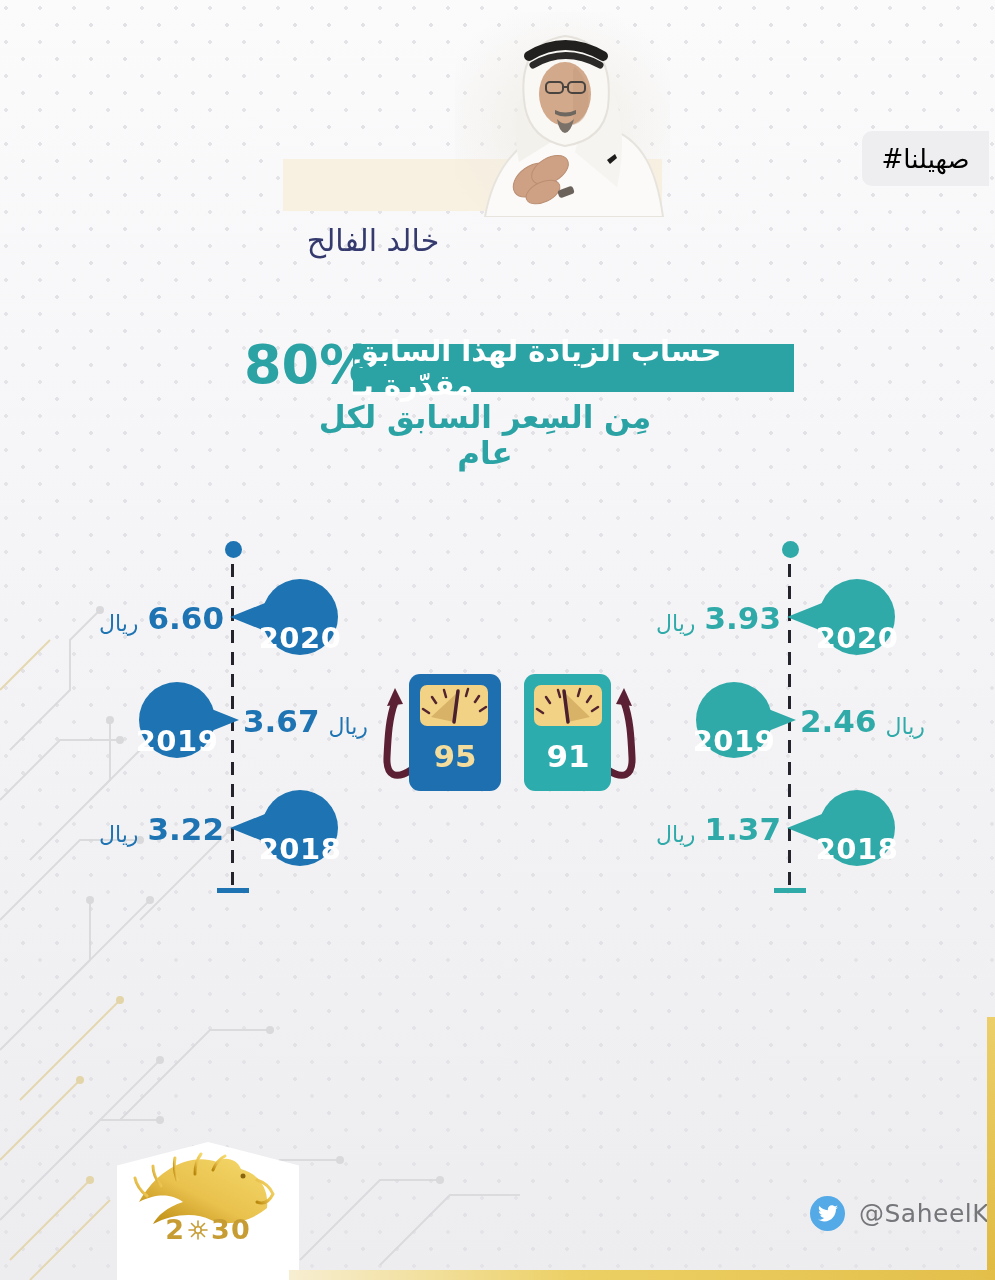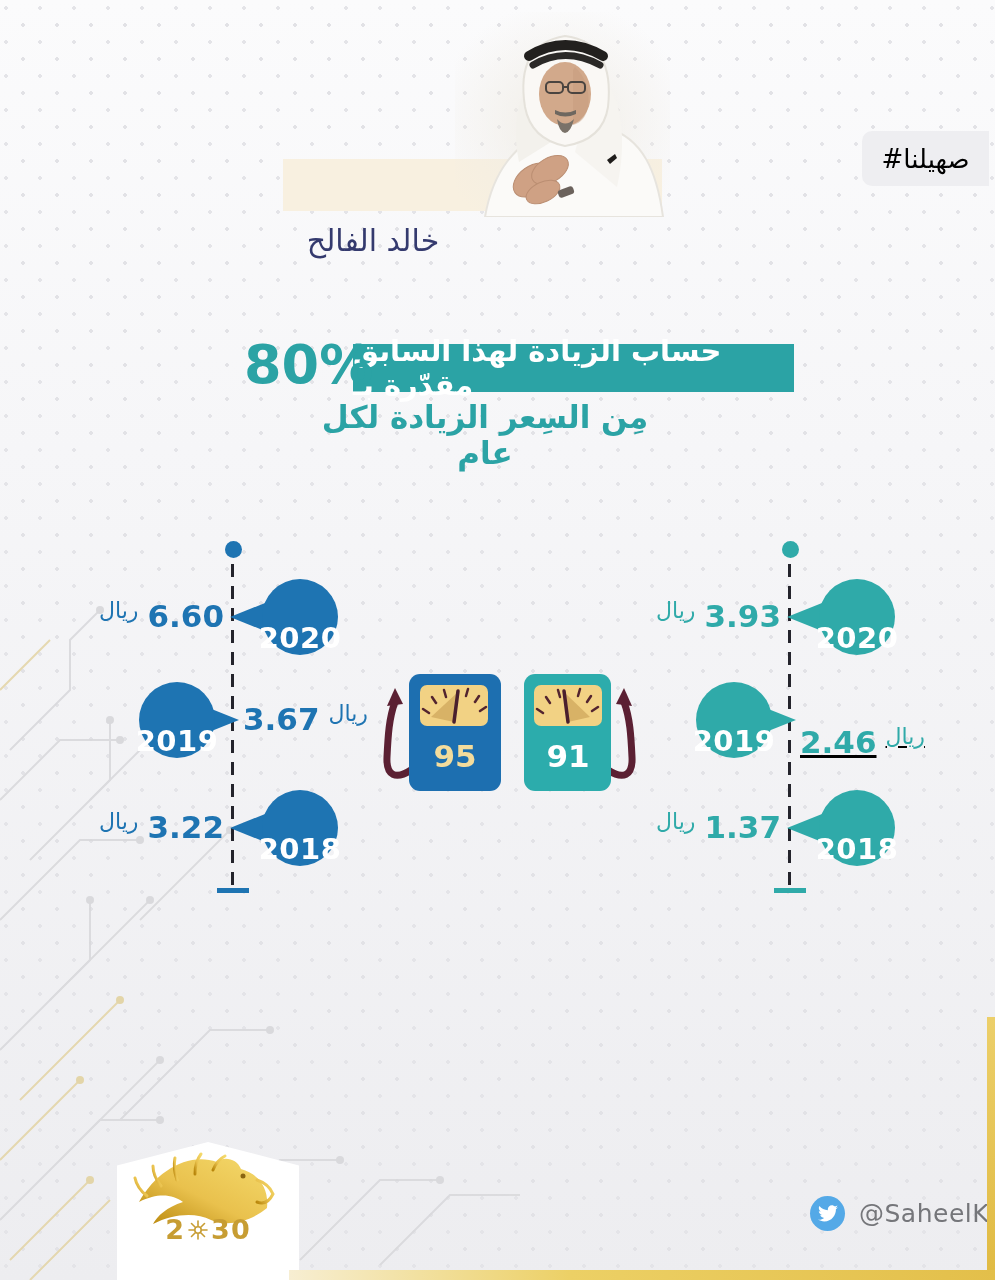--- a/index.html
+++ b/index.html
@@ -41,21 +41,21 @@
     background:repeating-linear-gradient(to bottom,#24242c 0 13px,rgba(0,0,0,0) 13px 22px);}
   .tl-end{width:32px;height:5px;top:888px;}
   .blue-bg{background:#1e74b2;}
   .teal-bg{background:#2faaa9;}
   .droplet{width:76px;height:76px;border-radius:50%;display:flex;align-items:flex-end;
     justify-content:center;}
   .droplet span{color:#fff;font-size:29px;font-weight:bold;letter-spacing:0.5px;}
   .tip{width:40px;height:32px;}
   .tip-left{clip-path:polygon(0 50%,100% 0,100% 100%);}
   .tip-right{clip-path:polygon(100% 50%,0 0,0 100%);}
-  .price-label{display:flex;align-items:flex-start;gap:9px;height:38px;}
+  .price-label{display:flex;align-items:flex-end;gap:9px;height:38px;}
   .price-label .price{font-size:31px;font-weight:bold;}
   .price-label .unit{font-size:22px;font-weight:500;}
   .blue-text{color:#1e74b2;}
   .teal-text{color:#2faaa9;}
   .justify-end{justify-content:flex-end;}
 
   
   .vision-badge{left:117px;top:1142px;width:182px;height:138px;background:#ffffff;
     clip-path:polygon(50% 0,100% 17%,100% 100%,0 100%,0 17%);}
   .vision-year{position:absolute;left:0;top:72px;width:100%;display:flex;align-items:center;
@@ -164,21 +164,21 @@
 
     <path d="M152 148 l8 -6 l2 4 l-7 6 Z" fill="#1e1c1a"></path>
   </svg>
 
   <div class="abs name-text">خالد الفالح</div>
 
   <div class="abs headline-box">
     <span>حساب الزيادة لهذا السابق مقدّرة بـ</span>
   </div>
   <div class="abs percent-big">80%</div>
-  <div class="abs headline-line2">مِن السِعر الزيادة لكل عام</div>
+  <div class="abs headline-line2">مِن السِعر السابق لكل عام</div>
 
   <div>
     <div class="abs tl-dot blue-bg" style="left:225px;"></div>
     <div class="abs tl-line" style="left:231px;"></div>
     <div class="abs tl-end blue-bg" style="left:217px;"></div>
 
     <div class="abs tip tip-left blue-bg" style="left:230px;top:601px;"></div>
     <div class="abs droplet blue-bg" style="left:262px;top:579px;">
       <span>2020</span>
     </div>
@@ -217,21 +217,21 @@
     </div>
     <div class="abs price-label justify-end" style="left:657px;top:598px;width:124px;">
       <span class="unit teal-text">ريال</span>
       <span class="price teal-text">3.93</span>
     </div>
 
     <div class="abs tip tip-right teal-bg" style="left:756px;top:704px;"></div>
     <div class="abs droplet teal-bg" style="left:696px;top:682px;">
       <span>2019</span>
     </div>
-    <div class="abs price-label" style="left:800px;top:724px;text-decoration:underline;">
+    <div class="abs price-label" style="left:800px;top:701px;">
       <span class="price teal-text">2.46</span>
       <span class="unit teal-text">ريال</span>
     </div>
 
     <div class="abs tip tip-left teal-bg" style="left:787px;top:812px;"></div>
     <div class="abs droplet teal-bg" style="left:819px;top:790px;">
       <span>2018</span>
     </div>
     <div class="abs price-label justify-end" style="left:657px;top:809px;width:124px;">
       <span class="unit teal-text">ريال</span>

